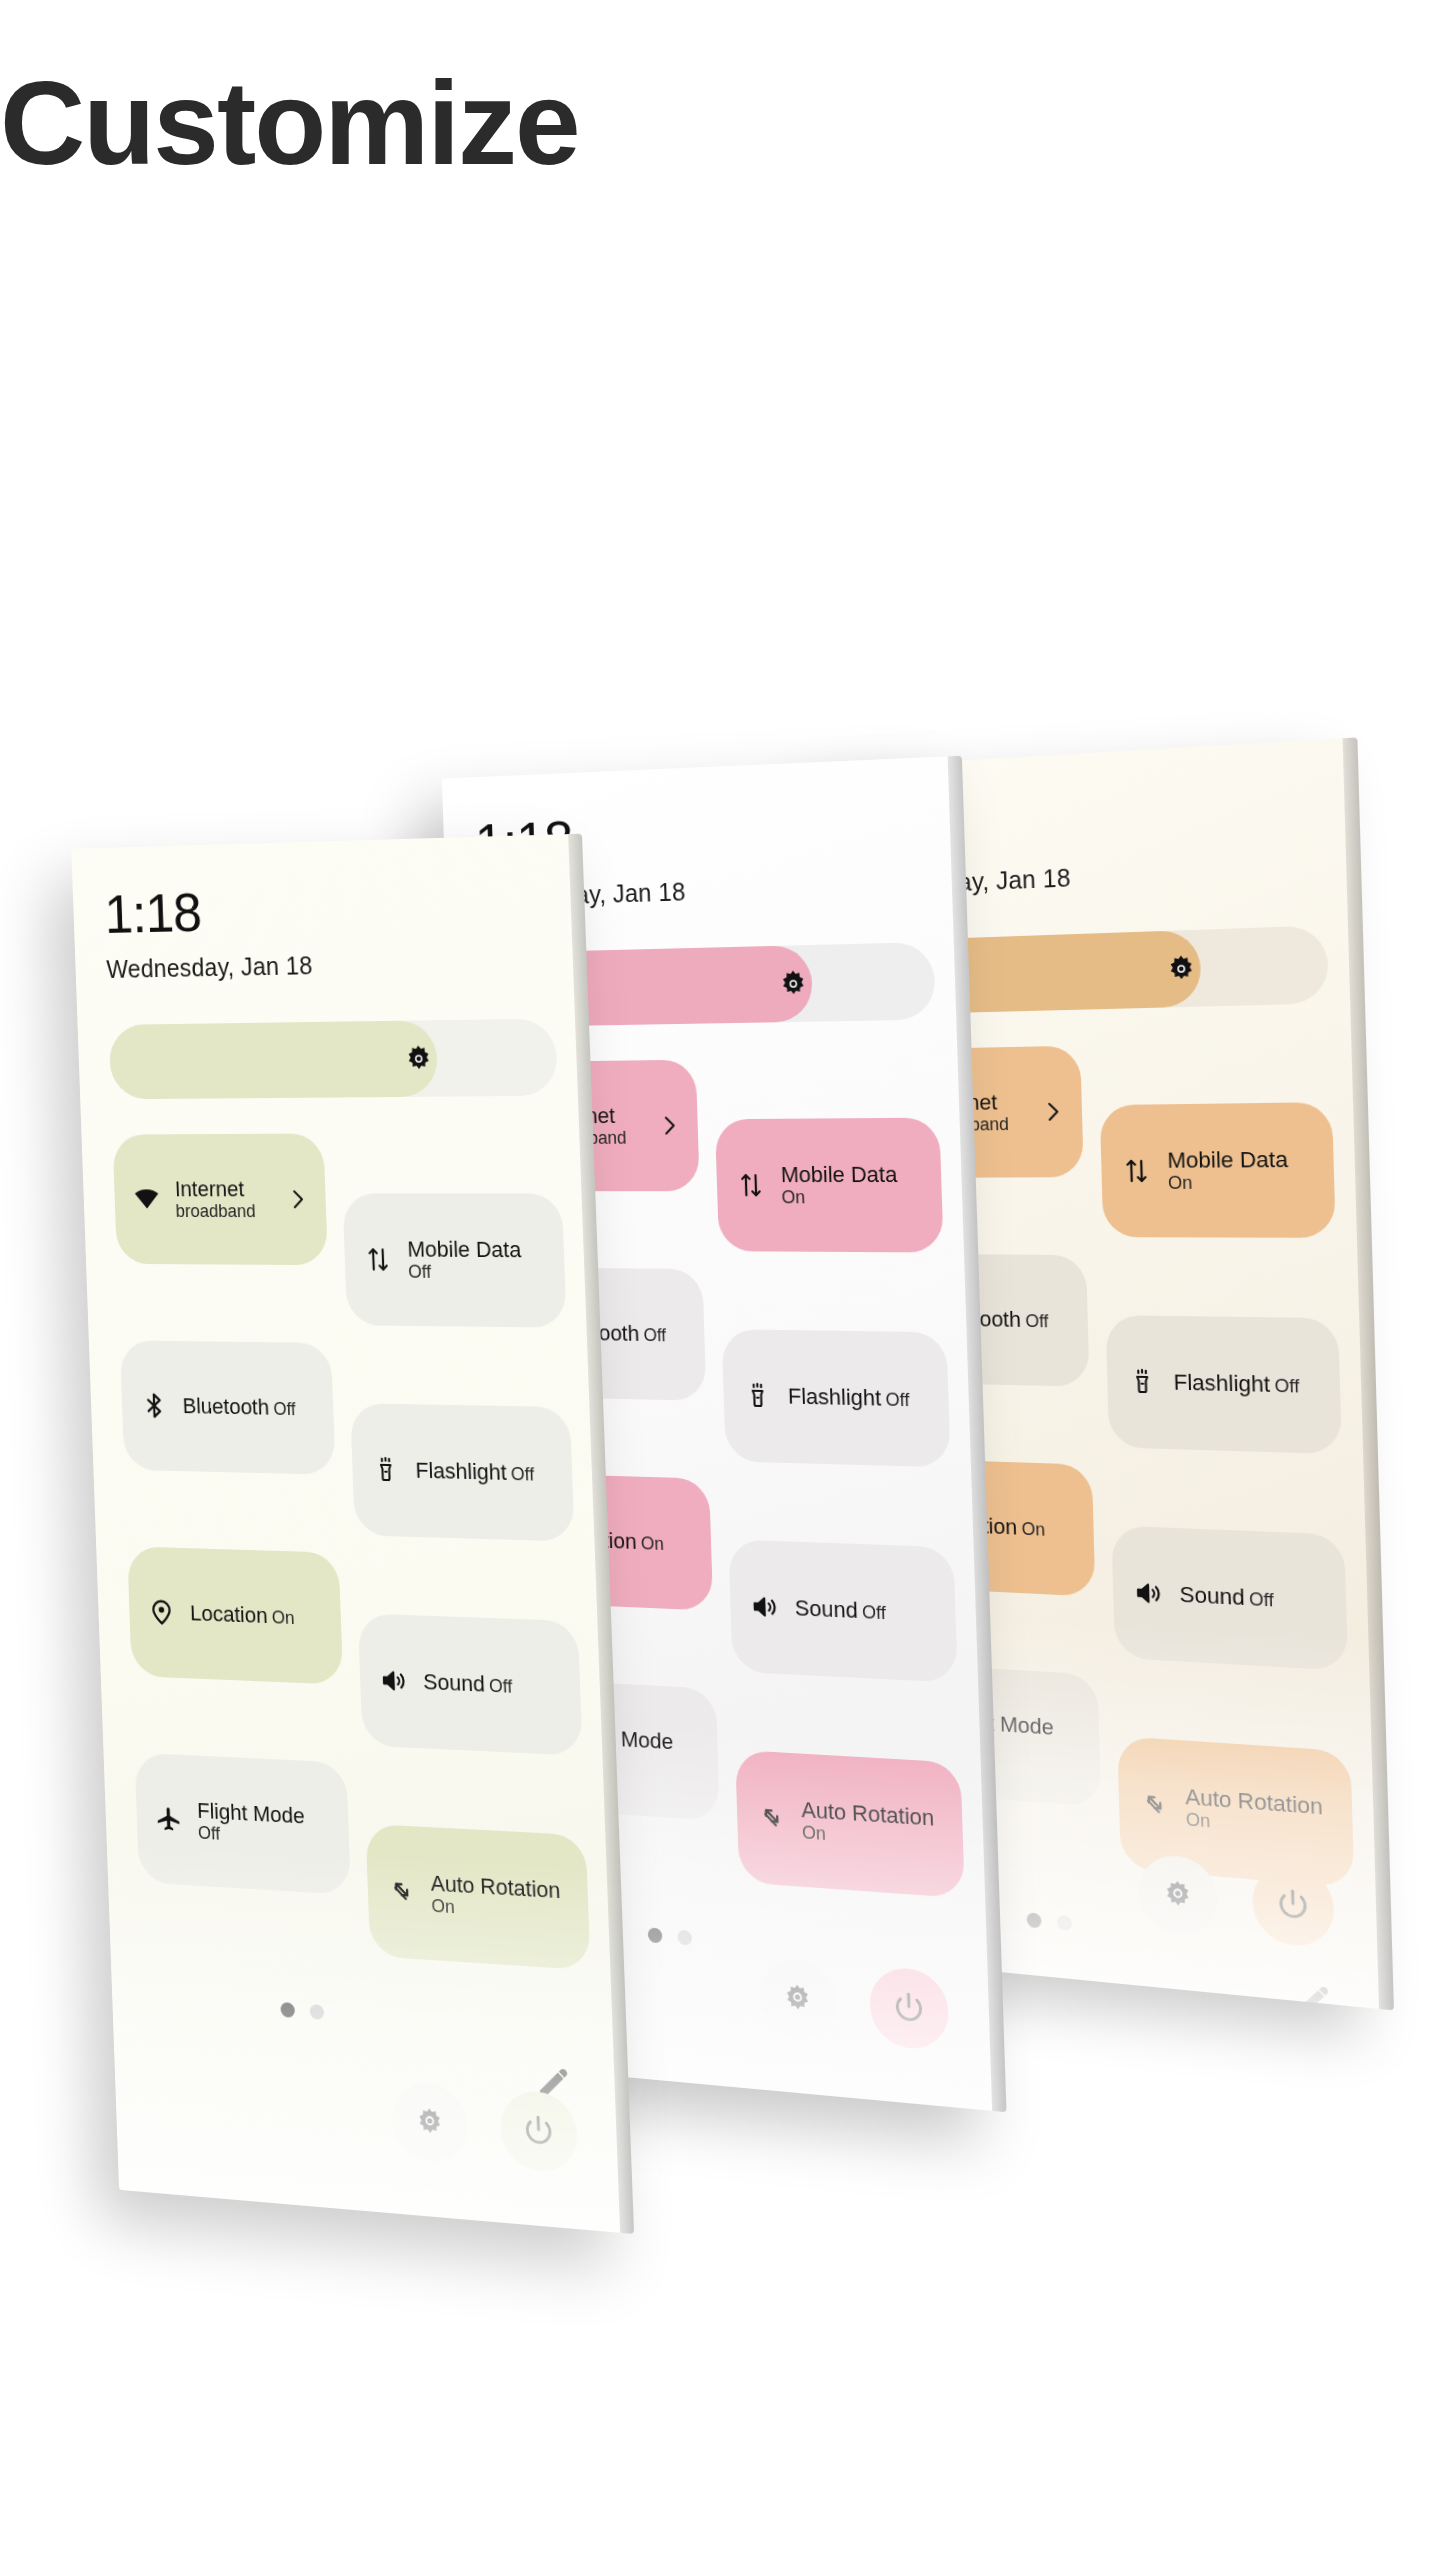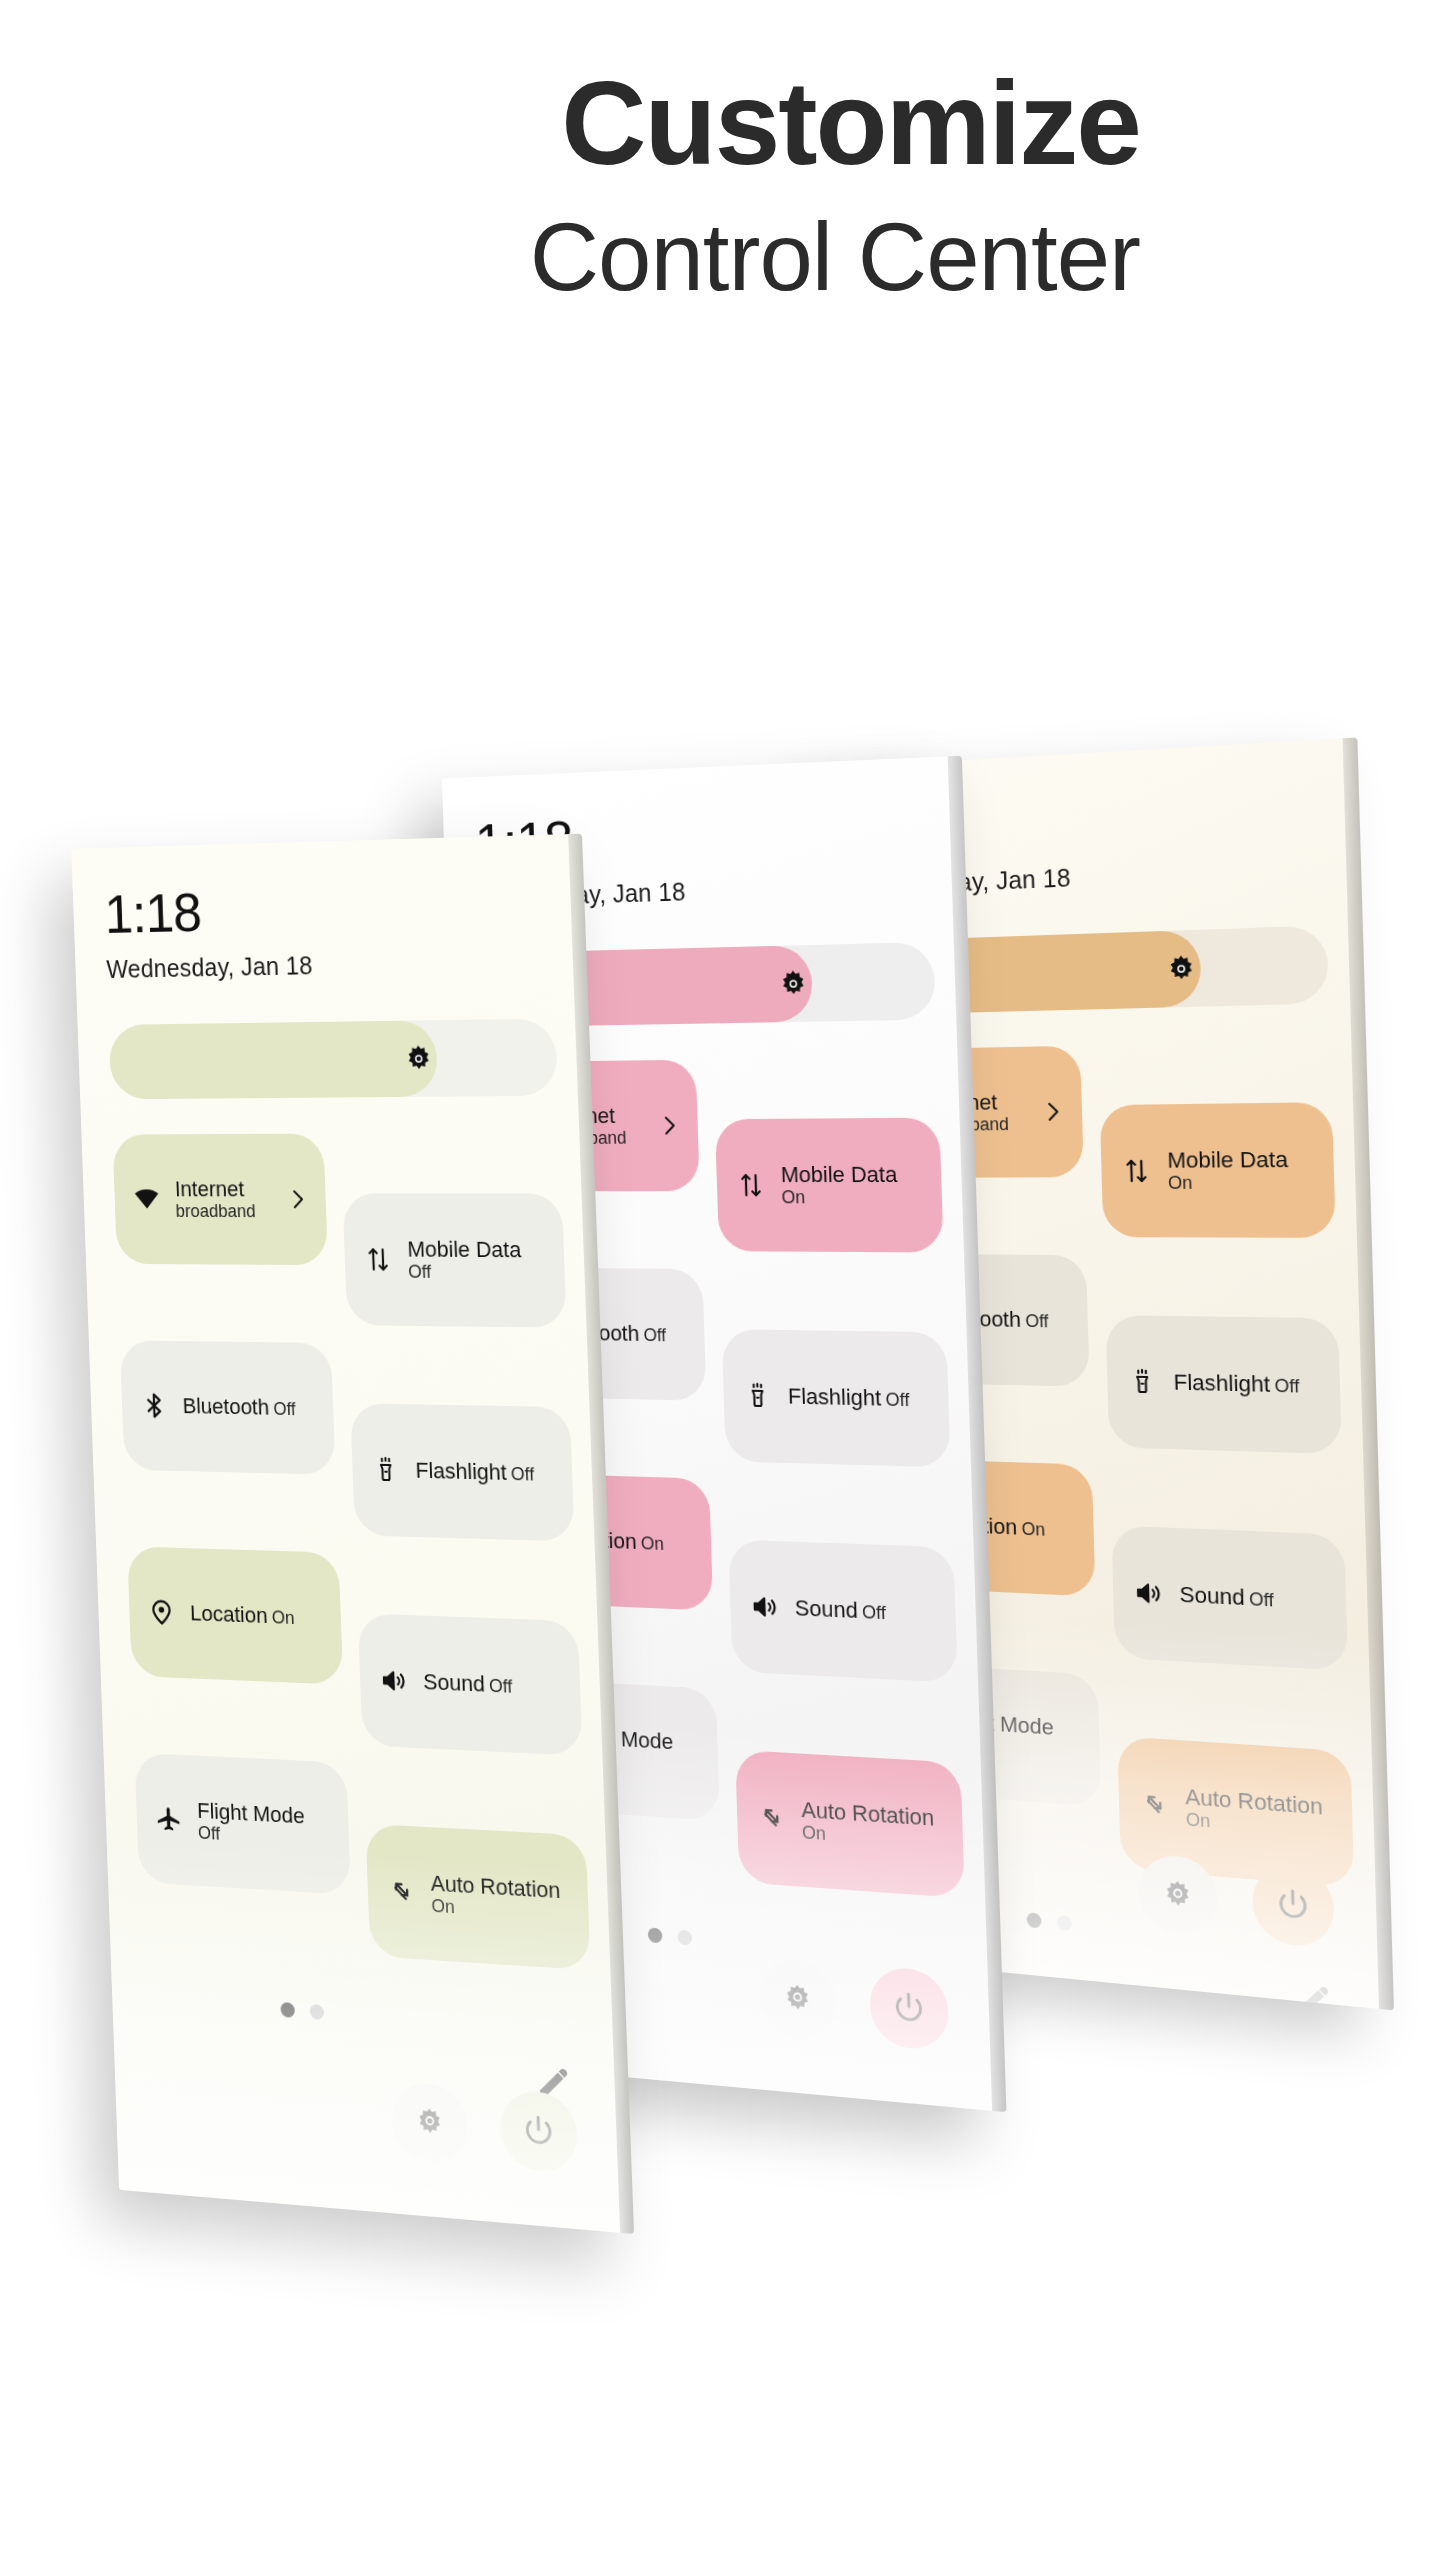--- a/index.html
+++ b/index.html
@@ -19,21 +19,21 @@
     background: #ffffff;
     overflow: hidden;
   }
 
   
   .headline-wrap {
     position: absolute;
     top: 60px;
     left: 0;
     width: 1140px;
-    text-align: right;
+    text-align: left;
   }
   .headline-1 {
     font-size: 118px;
     font-weight: 700;
     color: #2b2b2b;
     letter-spacing: -2px;
     line-height: 1.08;
   }
   .headline-2 {
     font-size: 96px;
@@ -267,21 +267,20 @@
 
   svg { display: block; }
 </style>
 </head>
 <body>
 
 <div id="stage">
 
   <div class="headline-wrap">
     <div class="headline-1">Customize</div>
-    <div class="headline-2">Control Center</div>
   </div>
 
   <div class="panels" id="panels">
       <div class="panel orange">
     <div class="panel-body">
       <div class="clock">1:18</div>
       <div class="date">Wednesday, Jan 18</div>
 
       <div class="bright-row">
         <div class="bright-track"></div>

